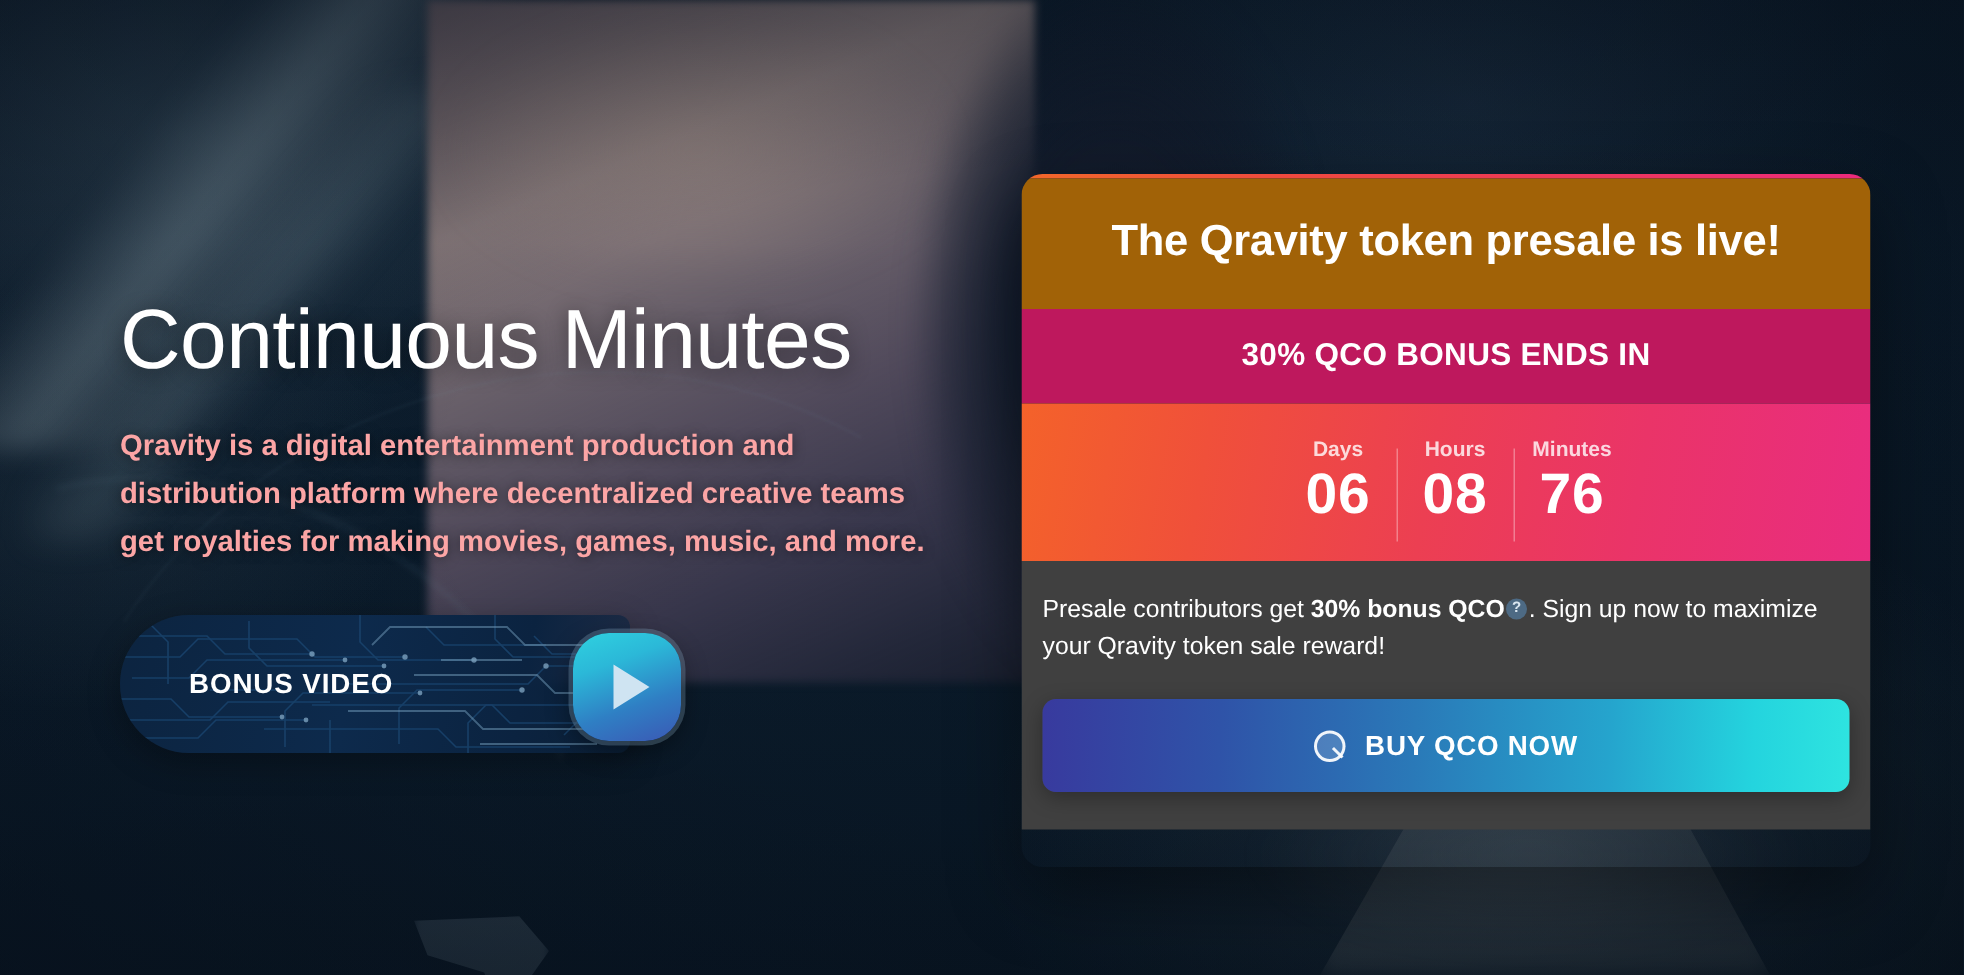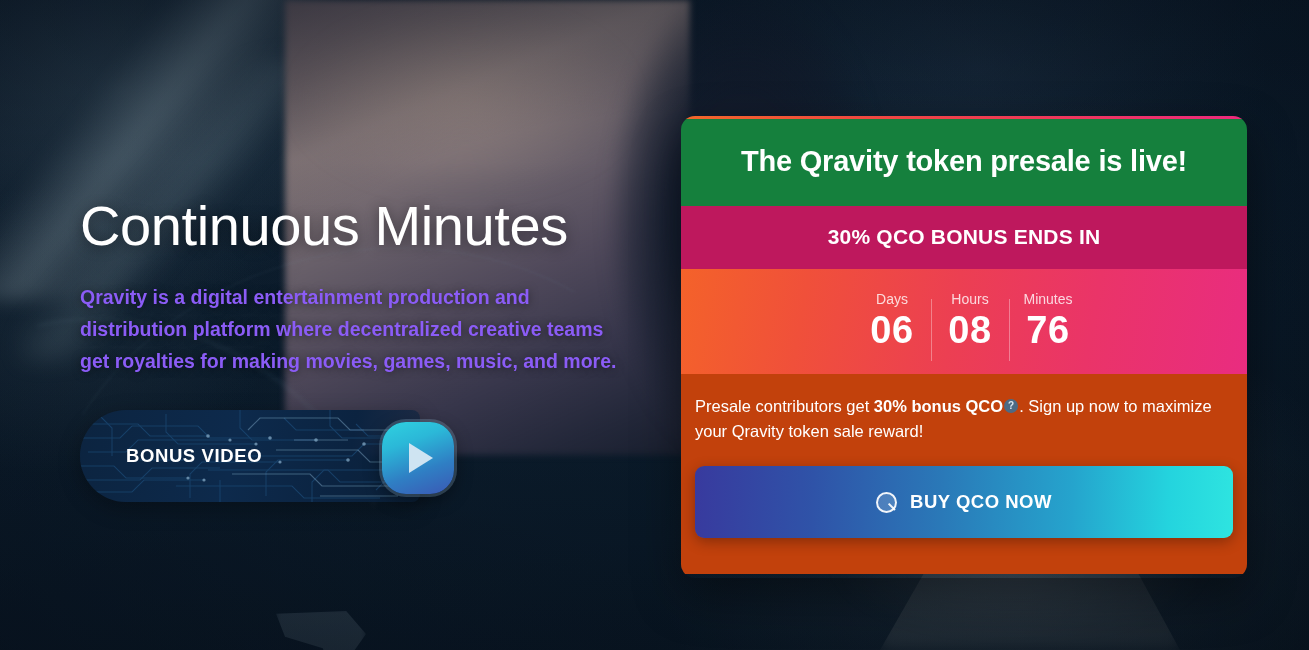--- a/index.html
+++ b/index.html
@@ -155,21 +155,21 @@
     letter-spacing: -0.4px;
     line-height: 1.08;
     text-shadow: 0 2px 14px rgba(0,0,0,0.45);
     white-space: nowrap;
   }
 
   .subcopy {
     margin-top: 26px;
     font-size: 19.5px;
     font-weight: 700;
-    color: #8b5cf6;
+    color: #fca5a5;
     line-height: 1.63;
     max-width: 556px;
     text-shadow: 0 1px 8px rgba(0,0,0,0.5);
   }
 
   
   .watch-wrap {
     position: absolute;
     left: 80px; top: 410px;
     width: 380px; height: 96px;
@@ -232,21 +232,21 @@
     z-index: 8;
     box-shadow: 0 18px 48px rgba(0,0,0,0.42);
   }
 
   .card-topbar {
     height: 3px;
     background: linear-gradient(90deg, #f2682a 0%, #ef4a3e 30%, #ee3a55 60%, #ec2a7e 100%);
   }
 
   .card-head {
-    background: #15803d;
+    background: #a16207;
     padding: 26px 20px 28px;
     text-align: center;
   }
   .card-title {
     font-size: 29px;
     font-weight: 700;
     color: #ffffff;
     letter-spacing: -0.2px;
   }
 
@@ -279,36 +279,36 @@
   }
   .cd-unit + .cd-unit::before {
     content: "";
     position: absolute;
     left: 0; top: 8px;
     width: 1px; height: 62px;
     background: rgba(255,255,255,0.34);
   }
   .cd-label {
     font-size: 14px;
-    font-weight: 400;
+    font-weight: 700;
     color: rgba(255,255,255,0.80);
     margin-bottom: 1px;
   }
   .cd-value {
     font-size: 38px;
     font-weight: 700;
     color: #ffffff;
     line-height: 1.18;
     letter-spacing: 0.5px;
   }
 
   
   .card-body {
-    background: #c2410c;
-    padding: 20px 14px 36px;
+    background: #404040;
+    padding: 20px 14px 25px;
     flex: 1;
   }
 
   .card-desc {
     font-size: 16.5px;
     color: #ffffff;
     line-height: 1.52;
     text-align: left;
     padding: 0 0 0 0;
   }
@@ -324,21 +324,21 @@
     font-weight: 700;
     line-height: 14px;
     text-align: center;
     vertical-align: 3px;
     margin: 0 1px;
     cursor: pointer;
   }
 
   .buy-btn {
     margin-top: 22px;
-    height: 72px;
+    height: 62px;
     border-radius: 9px;
     border: none;
     width: 100%;
     background: linear-gradient(92deg, #383a9e 0%, #2f53a8 22%, #2a79b8 46%, #25a4cd 70%, #24d4de 88%, #2ee4e0 100%);
     color: #ffffff;
     font-family: "Liberation Sans", sans-serif;
     font-size: 18.5px;
     font-weight: 700;
     letter-spacing: 0.5px;
     display: flex;

